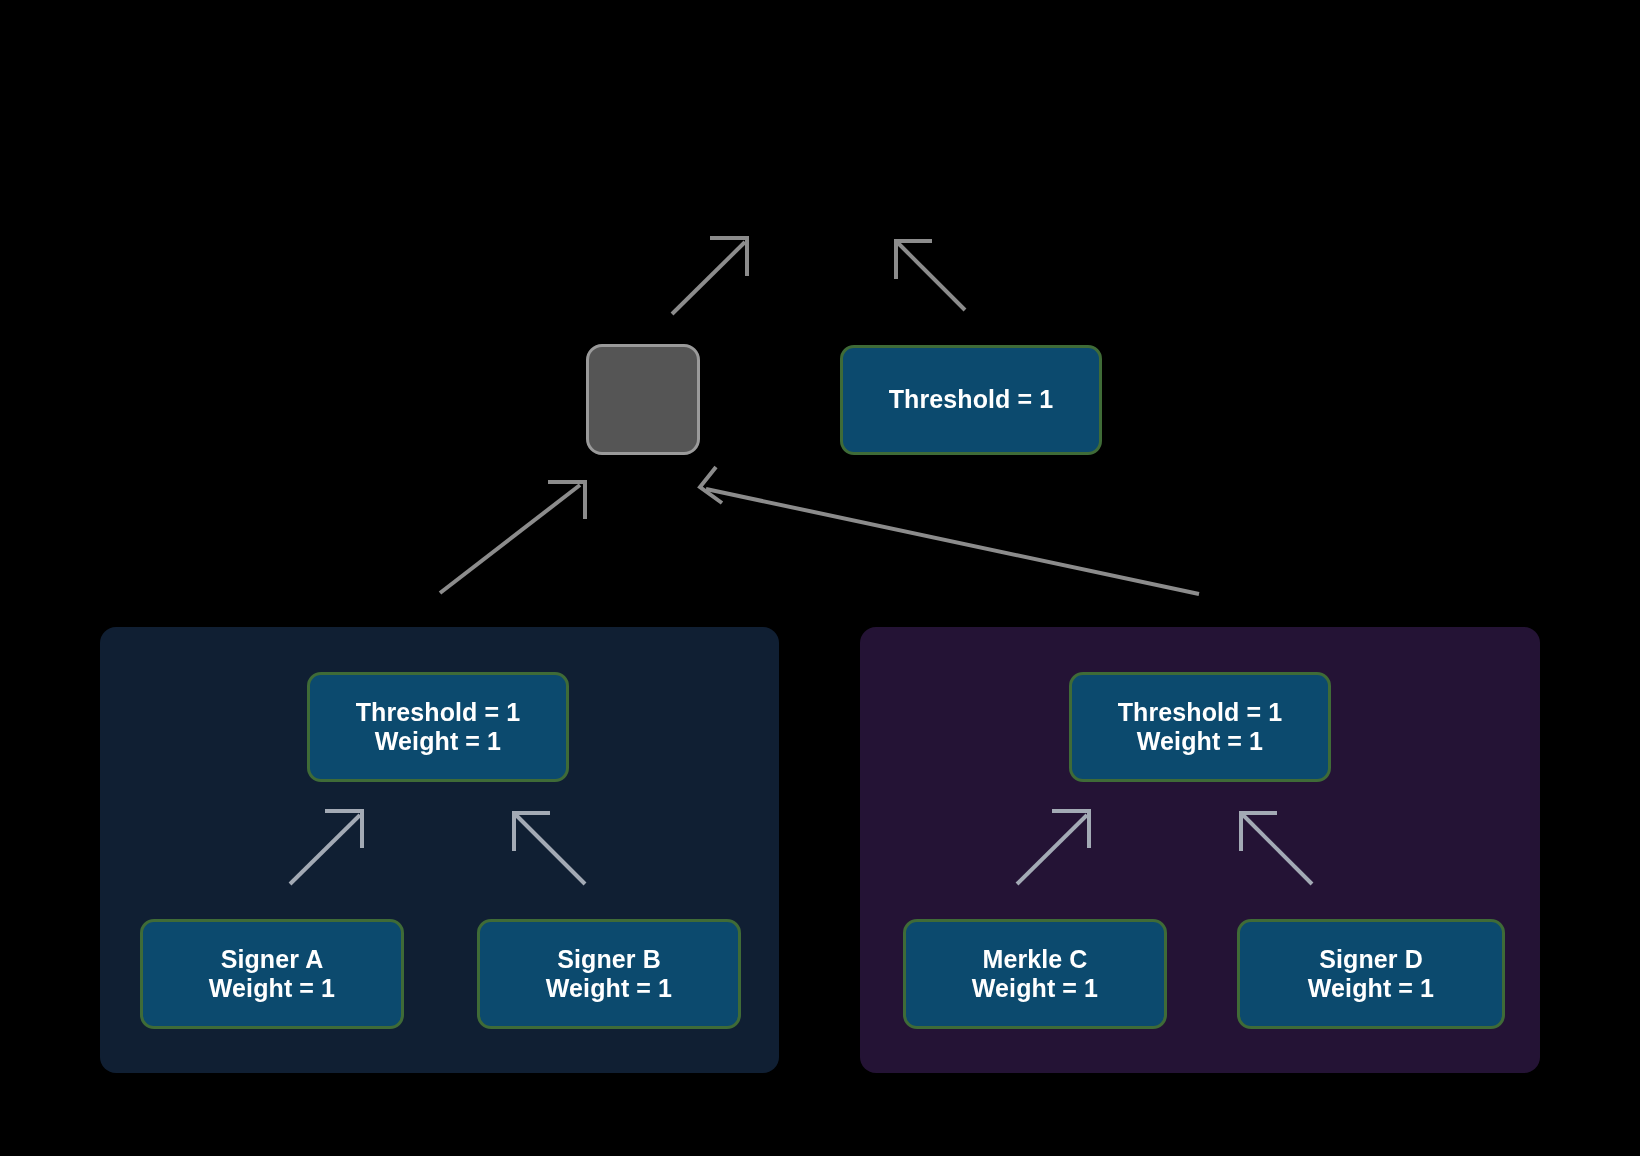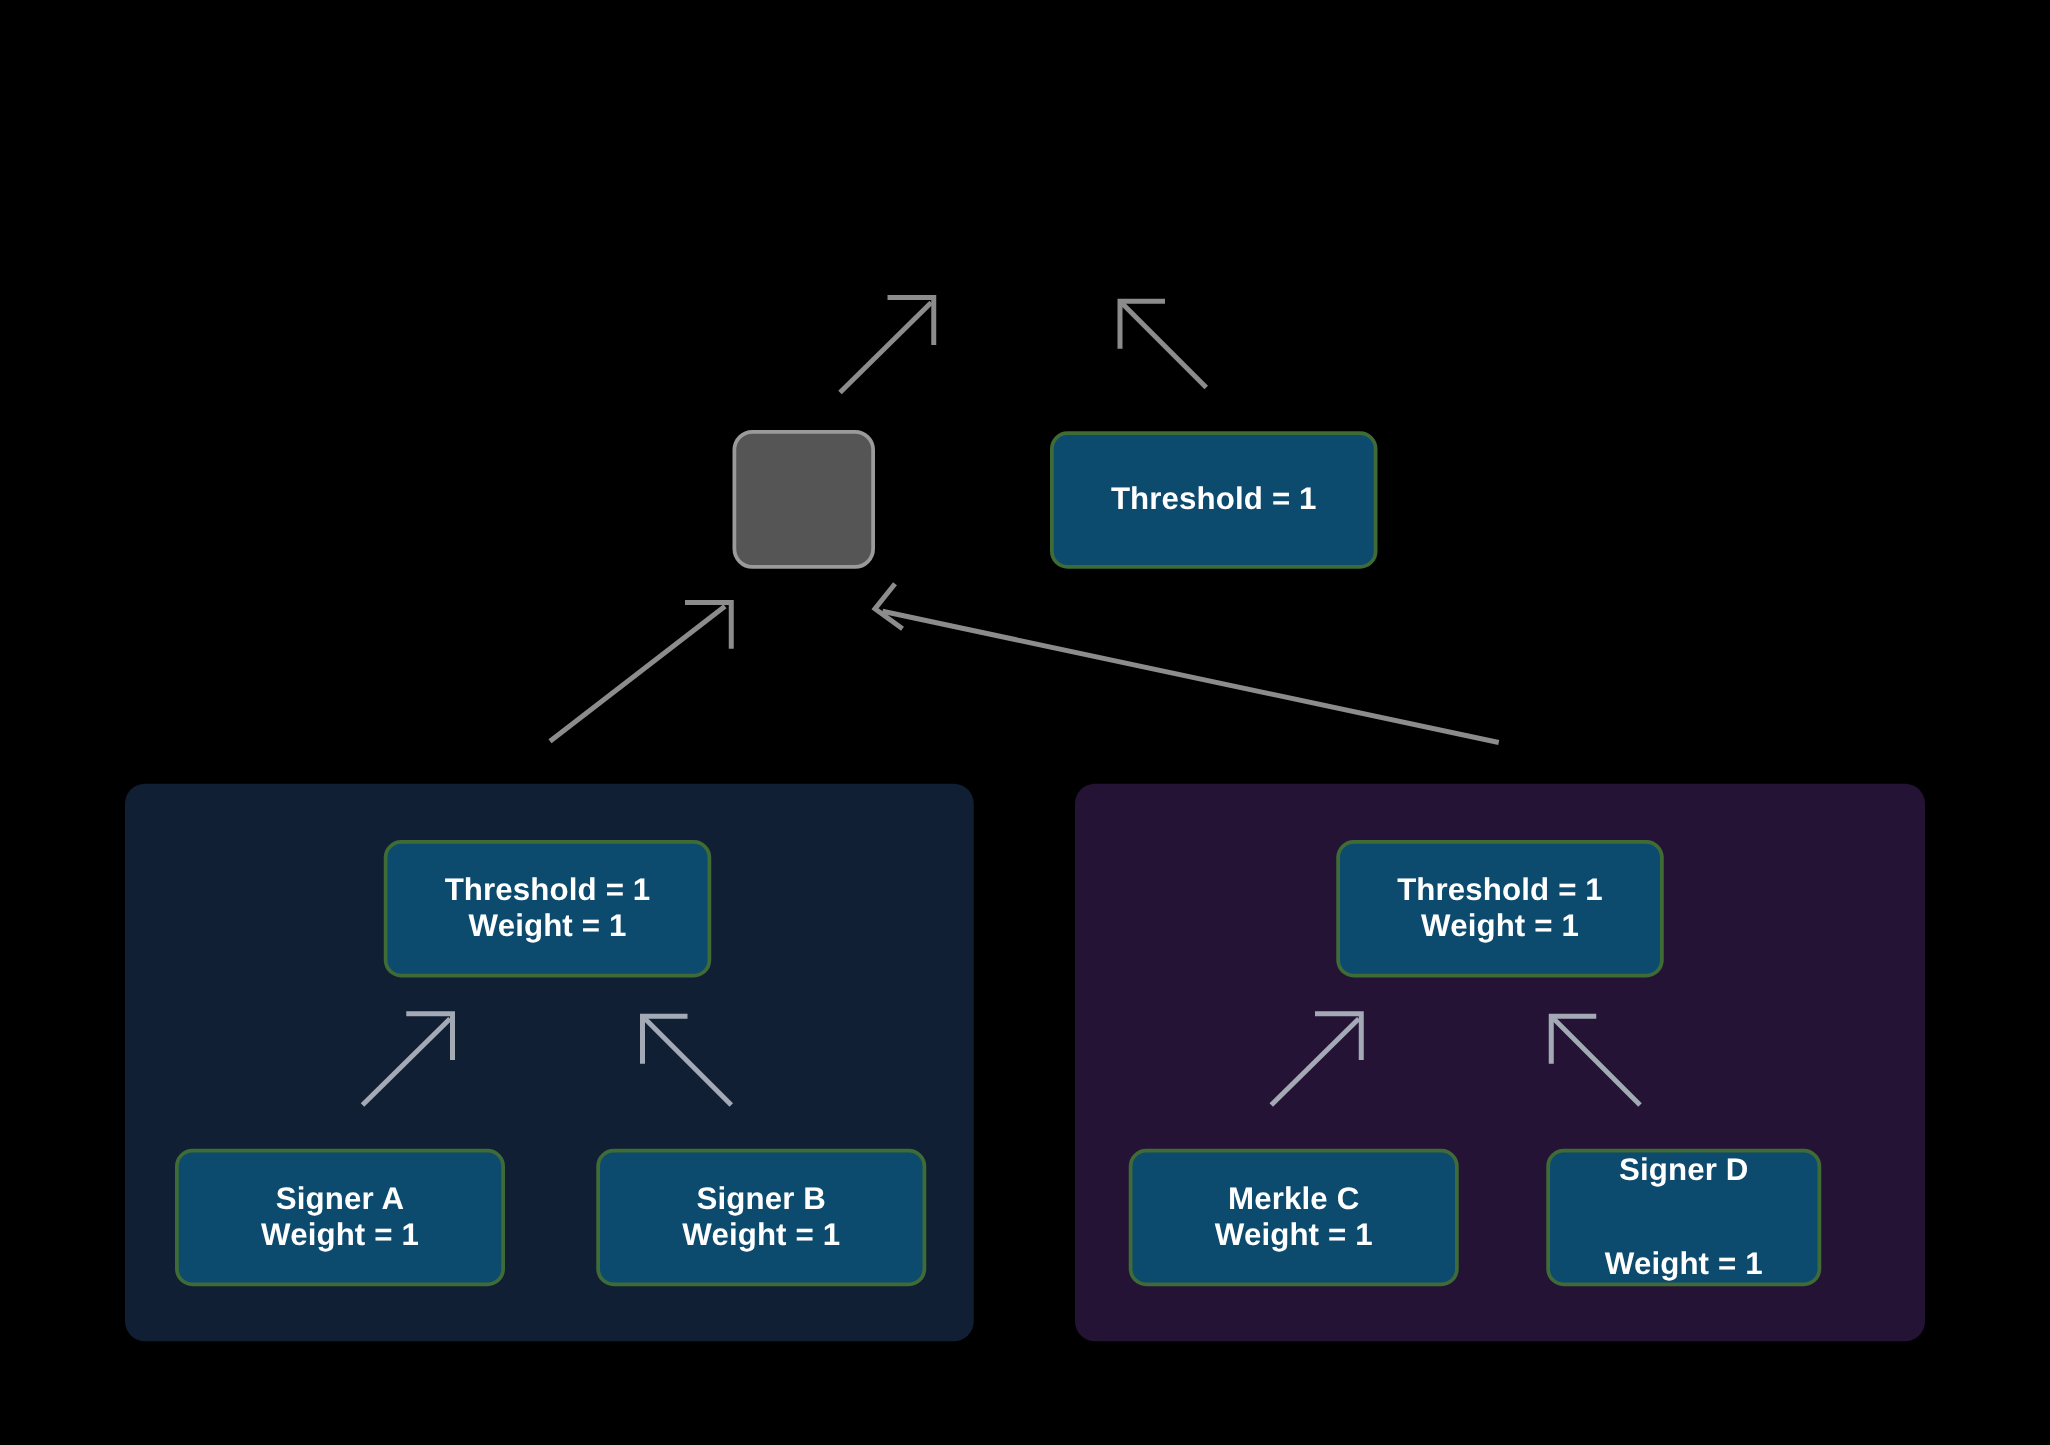--- a/index.html
+++ b/index.html
@@ -129,18 +129,18 @@
 
   <div class="node node-green" style="left:1069px; top:672px; width:262px; height:110px;">
     <span class="node-line">Threshold = 1</span>
     <span class="node-line">Weight = 1</span>
   </div>
 
   <div class="node node-green" style="left:903px; top:919px; width:264px; height:110px;">
     <span class="node-line">Merkle C</span>
     <span class="node-line">Weight = 1</span>
   </div>
-  <div class="node node-green" style="left:1237px; top:919px; width:220px; height:110px;justify-content:space-between;">
+  <div class="node node-green" style="left:1237px; top:919px; width:268px; height:110px;">
     <span class="node-line">Signer D</span>
     <span class="node-line">Weight = 1</span>
   </div>
 
 </div>
 
 </body></html>

